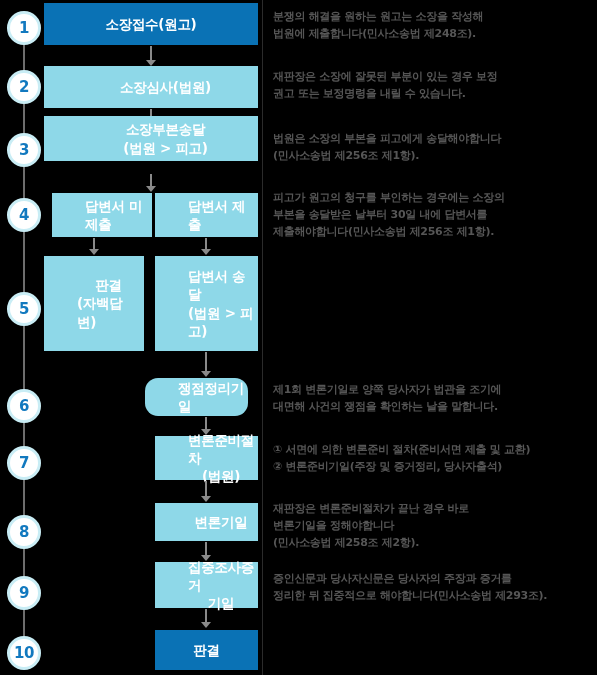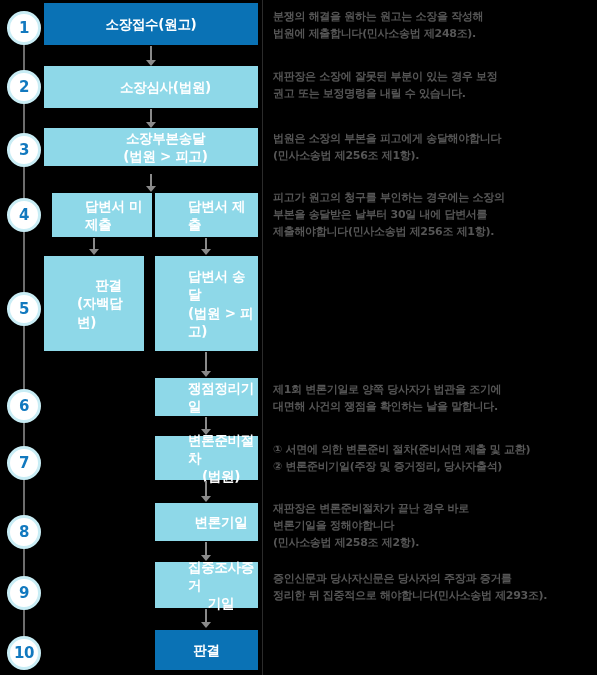--- a/index.html
+++ b/index.html
@@ -152,21 +152,21 @@
   </div>
 
   <div class="flow-box light" style="left:44px;top:66px;width:214px;height:42px;">
     <span>소장심사(법원)</span>
   </div>
   <div class="arrow" style="left:145px;top:109px;height:19px;">
     <div class="shaft"></div>
       <div class="head"></div>
   </div>
 
-  <div class="flow-box light" style="left:44px;top:128px;width:214px;height:38px;">
+  <div class="flow-box light" style="left:44px;top:116px;width:214px;height:45px;">
     <span>소장부본송달</span>
     <span class="ln2">(법원 &gt; 피고)</span>
   </div>
   <div class="arrow" style="left:145px;top:174px;height:18px;">
     <div class="shaft"></div>
       <div class="head"></div>
   </div>
 
   <div class="flow-box light" style="left:52px;top:193px;width:100px;height:44px;">
     <span>답변서 미제출</span>
@@ -189,21 +189,21 @@
   </div>
   <div class="flow-box light" style="left:155px;top:256px;width:103px;height:95px;">
     <span>답변서 송달</span>
     <span class="ln2">(법원 &gt; 피고)</span>
   </div>
   <div class="arrow" style="left:200px;top:352px;height:25px;">
     <div class="shaft"></div>
       <div class="head"></div>
   </div>
 
-  <div class="flow-box light" style="left:155px;top:378px;width:103px;height:38px;">
+  <div class="flow-box light" style="left:145px;top:378px;width:103px;height:38px;border-radius:13px;">
     <span>쟁점정리기일</span>
   </div>
   <div class="arrow" style="left:200px;top:417px;height:18px;">
     <div class="shaft"></div>
       <div class="head"></div>
   </div>
 
   <div class="flow-box light" style="left:155px;top:436px;width:103px;height:44px;">
     <span>변론준비절차</span>
     <span class="ln2">(법원)</span>

